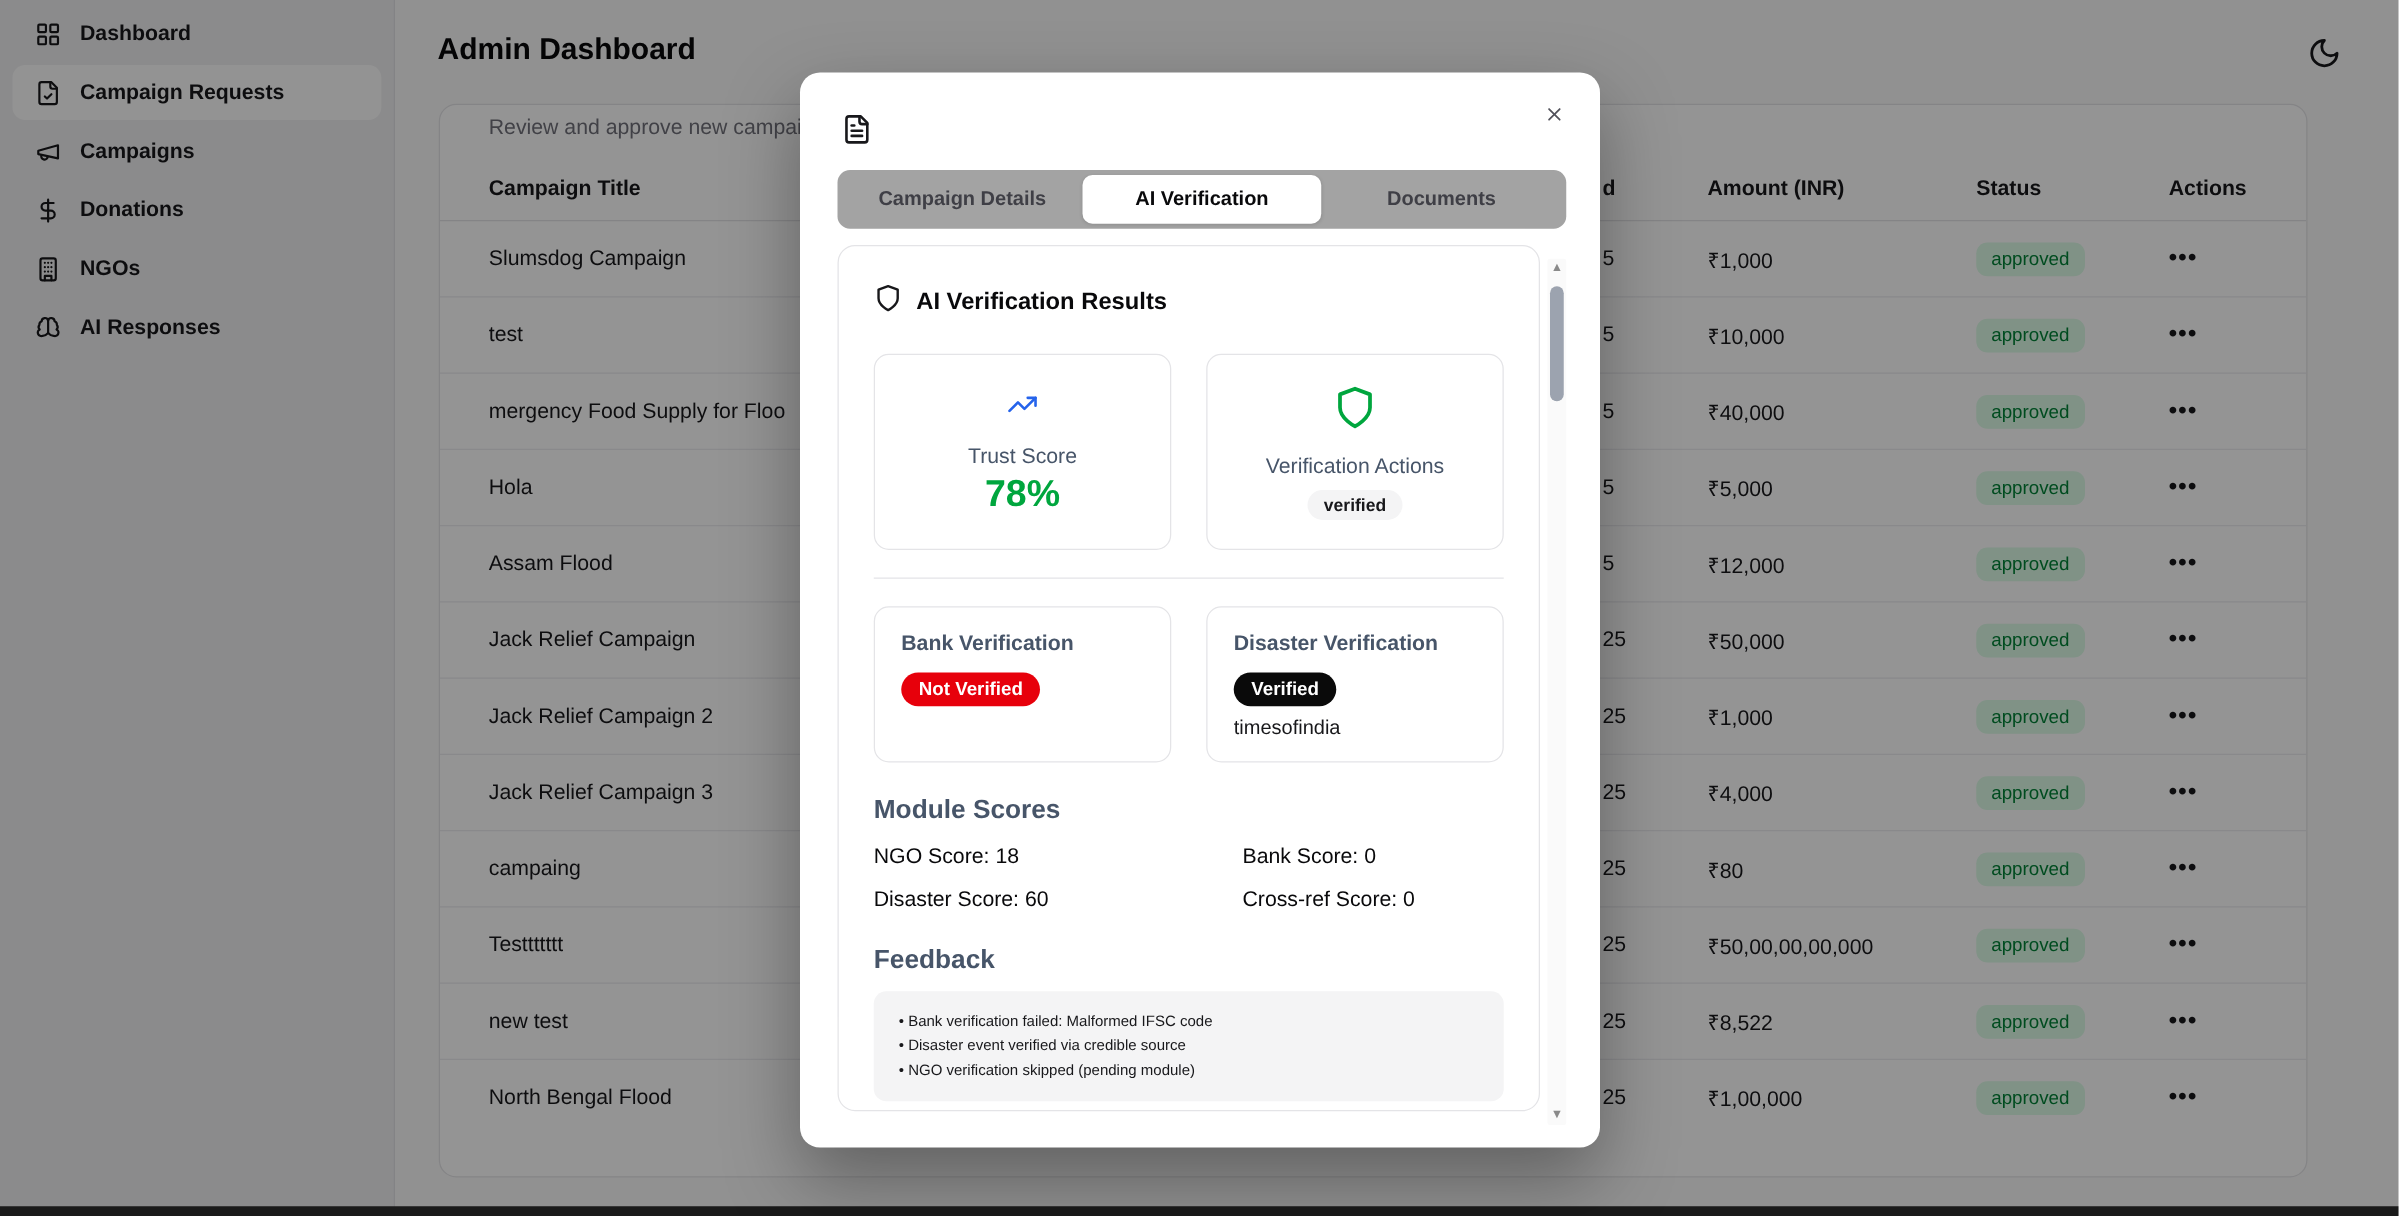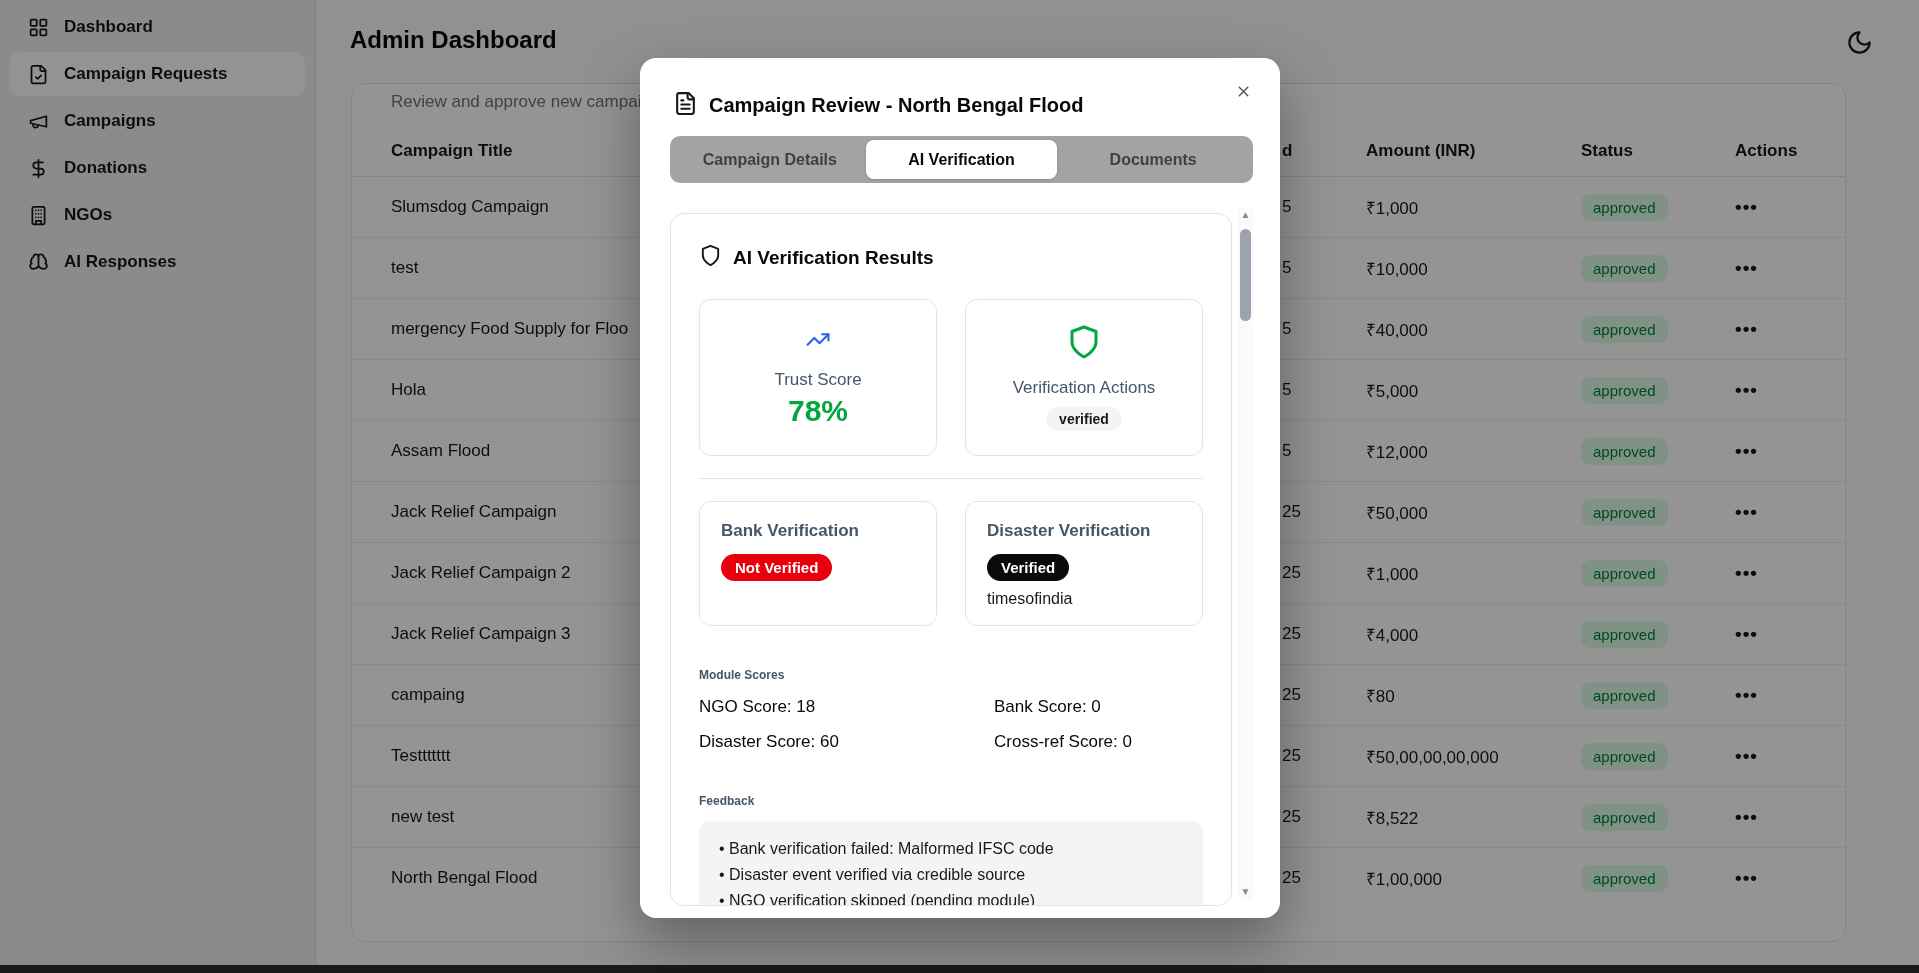--- a/index.html
+++ b/index.html
@@ -46,21 +46,21 @@
   .m-head .icn{color:#18181b}
   .m-head .icn svg{width:25px;height:25px;stroke:currentColor;fill:none;stroke-width:2;stroke-linecap:round;stroke-linejoin:round}
   .m-title{font-size:20px;font-weight:700;color:var(--ink)}
   .m-close{position:absolute;right:24px;top:22px;width:26px;height:26px;border:none;background:transparent;color:#52525b;cursor:pointer}
   .m-close svg{width:17px;height:17px;stroke:currentColor;fill:none;stroke-width:2;stroke-linecap:round;stroke-linejoin:round}
 
   .tabs{position:absolute;left:30px;top:78px;width:583px;height:47px;background:#a3a3a3;border-radius:10px;padding:4px;display:flex}
   .tab{flex:1;display:flex;align-items:center;justify-content:center;font-size:16px;font-weight:600;color:#3f3f46;border:none;background:transparent;border-radius:8px;cursor:pointer}
   .tab.active{background:#fff;color:var(--ink);box-shadow:0 1px 3px rgba(0,0,0,.12)}
 
-  .scrollpane{position:absolute;left:30px;top:155px;width:562px;height:693px;border:1px solid var(--line);border-radius:14px;overflow:hidden;background:#fff}
+  .scrollpane{position:absolute;left:30px;top:138px;width:562px;height:693px;border:1px solid var(--line);border-radius:14px;overflow:hidden;background:#fff}
   .pane-inner{padding:30px 28px}
 
   .sec-head{display:flex;align-items:center;gap:11px;font-size:19px;font-weight:700;color:var(--ink)}
   .sec-head .icn{color:#18181b}
   .sec-head .icn svg{width:23px;height:23px;stroke:currentColor;fill:none;stroke-width:2;stroke-linecap:round;stroke-linejoin:round}
 
   .cards2{display:flex;gap:28px;margin-top:27px}
   .vcard{width:238px;height:157px;border:1px solid var(--line);border-radius:12px;display:flex;flex-direction:column;align-items:center;justify-content:center;background:#fff}
   .vcard .big-icn svg{stroke-width:2;fill:none;stroke-linecap:round;stroke-linejoin:round}
   .vlabel{font-size:17px;color:var(--slate);margin-top:14px}
@@ -69,24 +69,24 @@
 
   .divider{border:none;border-top:1px solid var(--line);margin:22px 0}
 
   .hcard{width:238px;height:125px;border:1px solid var(--line);border-radius:12px;padding:19px 21px;background:#fff}
   .hlabel{font-size:17px;font-weight:700;color:var(--slate)}
   .pill{display:inline-block;margin-top:13px;font-size:15px;font-weight:700;color:#fff;padding:5px 14px;border-radius:999px}
   .pill.red{background:var(--badge-red)}
   .pill.black{background:var(--badge-black)}
   .hsource{font-size:16px;color:#18181b;margin-top:9px}
 
-  .sub-head{font-size:12px;font-weight:700;color:var(--slate);margin-top:42px}
+  .sub-head{font-size:21px;font-weight:700;color:var(--slate);margin-top:26px}
   .score-grid{display:grid;grid-template-columns:295px 1fr;row-gap:15px;margin-top:15px;font-size:17px;color:var(--ink)}
   .fb-box{background:#f4f4f5;border-radius:10px;padding:15px 20px;margin-top:13px}
-  .fb-item{font-size:16px;color:#18181b;line-height:1.62}
+  .fb-item{font-size:12px;color:#18181b;line-height:1.62}
   .fb-item::before{content:"• "}
 
   
   .sbar{position:absolute;left:598px;top:149px;width:15px;height:693px;background:#fafafa;border-radius:2px}
   .sbar .arr{position:absolute;left:0;width:15px;height:16px;color:#8a8a8a;font-size:10px;line-height:16px;text-align:center;cursor:pointer}
   .sbar .arr.down{bottom:0}
   .sbar .thumb{position:absolute;left:2px;top:22px;width:11px;height:92px;background:#9ca3af;border-radius:6px;cursor:grab}
 </style>
 </head>
 <body>
@@ -272,21 +272,20 @@
     <div class="m-head">
       <span class="icn">
         <svg viewBox="0 0 24 24">
             <path d="M15 2H6a2 2 0 0 0-2 2v16a2 2 0 0 0 2 2h12a2 2 0 0 0 2-2V7Z"></path>
             <path d="M14 2v4a2 2 0 0 0 2 2h4"></path>
             <path d="M16 13H8"></path>
             <path d="M16 17H8"></path>
             <path d="M10 9H8"></path>
           </svg>
       </span>
-      <span class="m-title">Campaign Review - North Bengal Flood</span>
     </div>
     <button class="m-close">
       <span>
         <svg viewBox="0 0 24 24">
             <path d="M18 6 6 18"></path>
             <path d="m6 6 12 12"></path>
           </svg>
       </span>
     </button>
 

